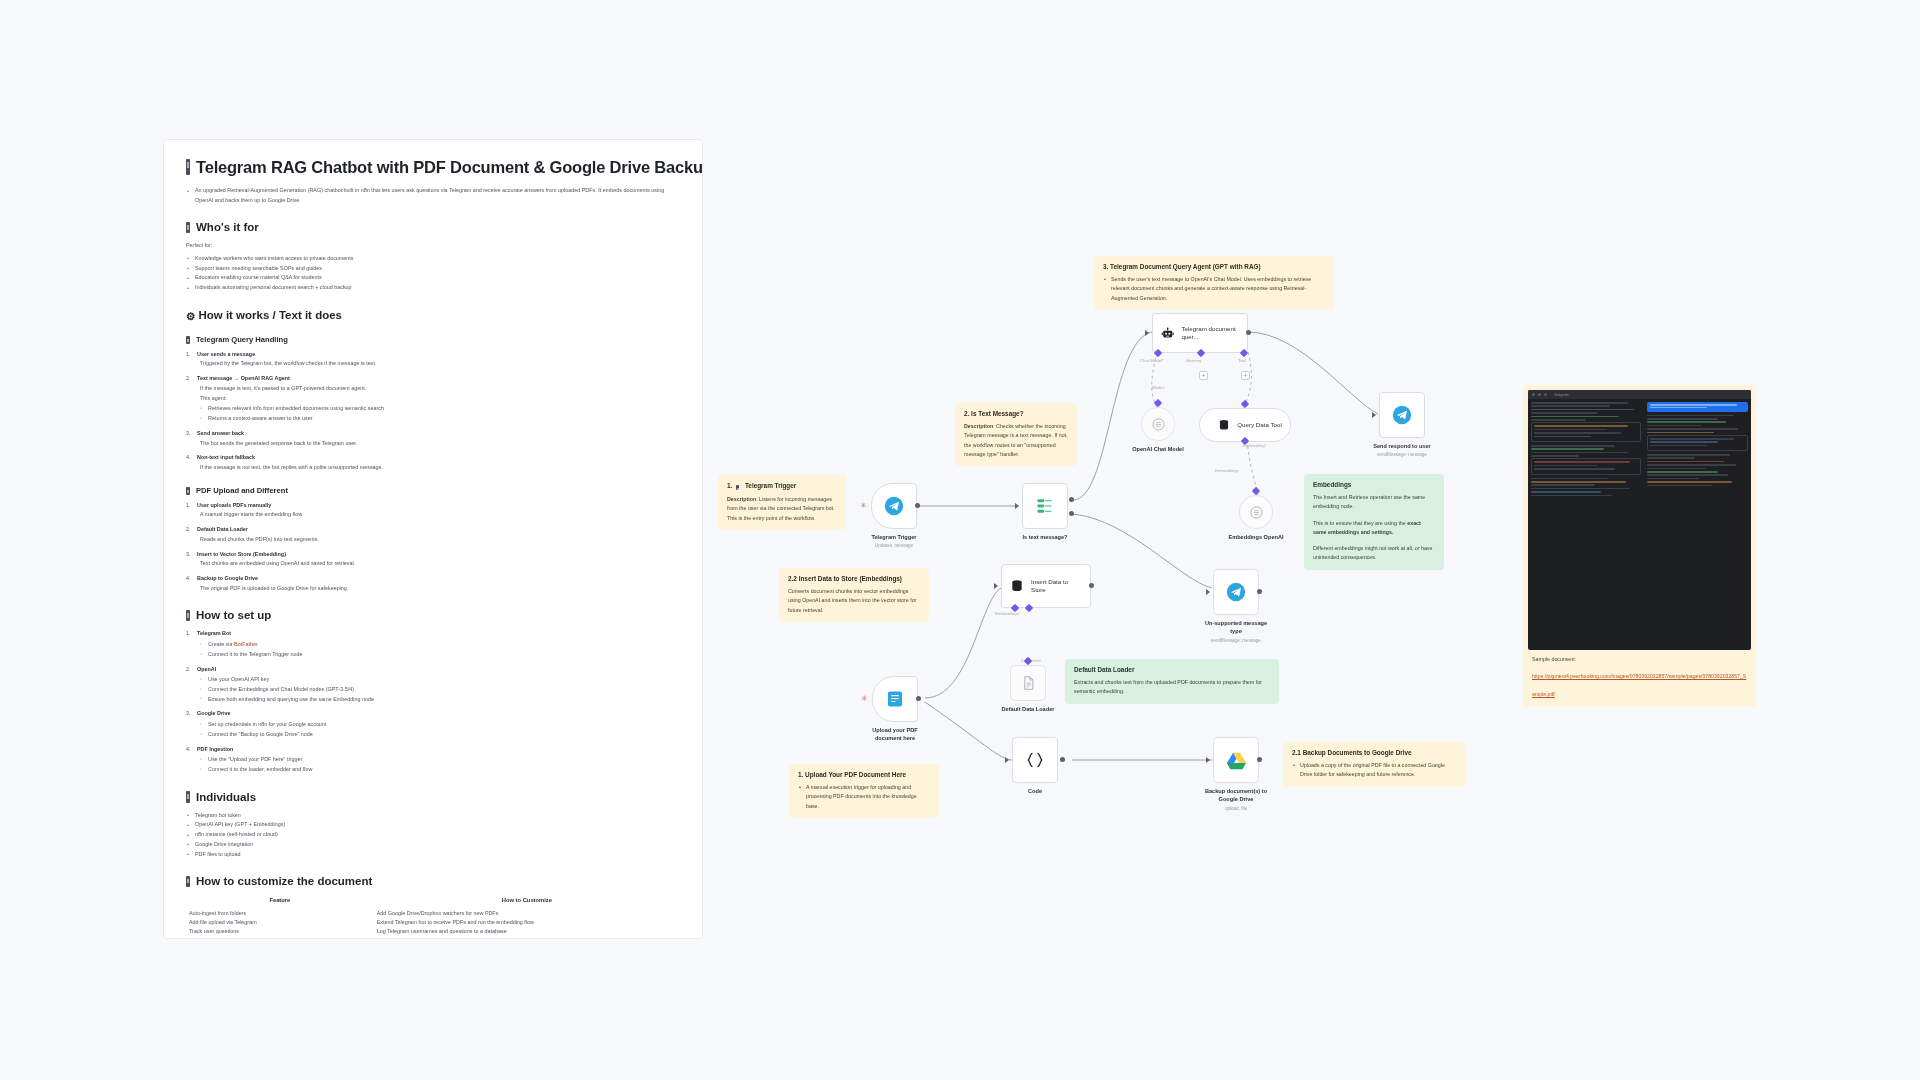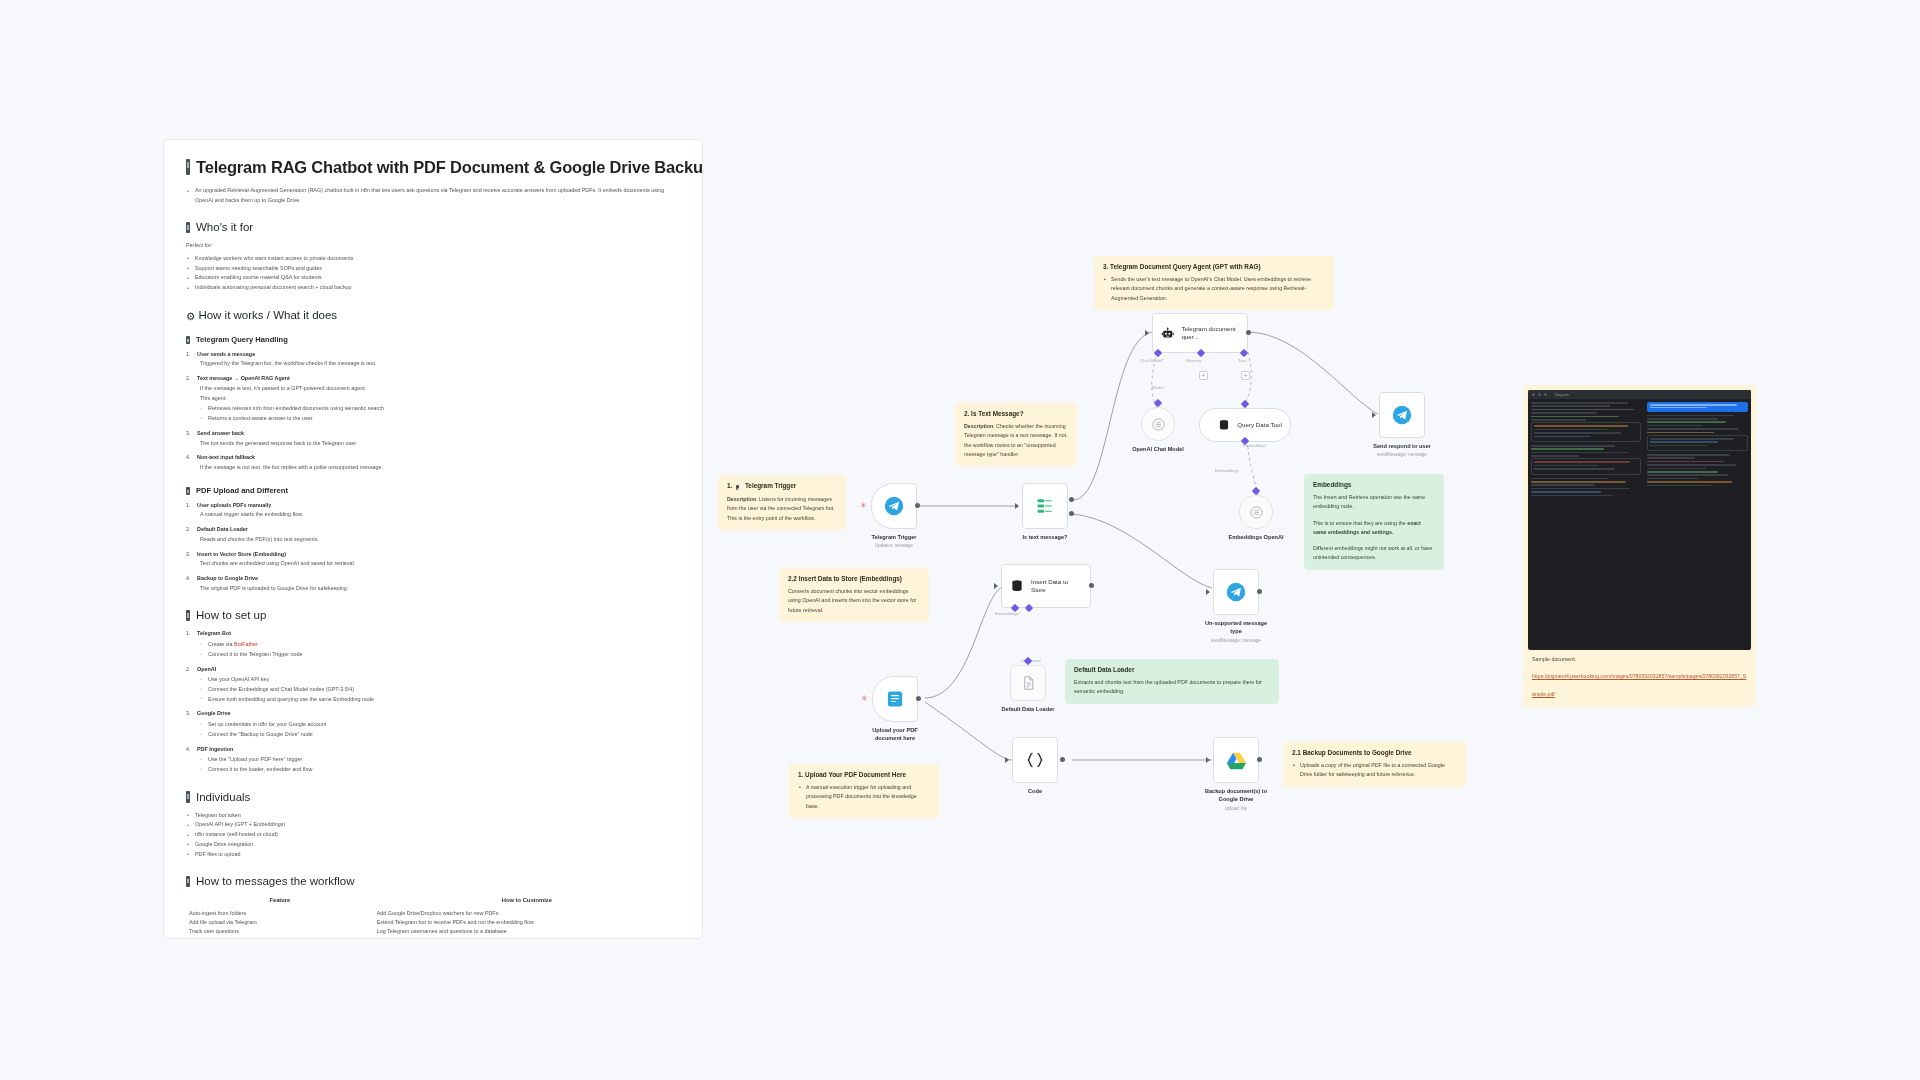--- a/index.html
+++ b/index.html
@@ -34,21 +34,21 @@
   }
   .bar-mark::after{
     content:""; position:absolute; left:1px; top:3px; width:2px; height:40%;
     background:#fff; opacity:.55;
   }
   .doc-h1 {
     font-size: 16.5px; font-weight: bold; color: #1f2328;
     letter-spacing: -0.2px; margin-bottom: 9px; white-space: nowrap;
   }
   .doc-h2 {
-    font-size: 11.5px; font-weight: normal; color: #1f2328;
+    font-size: 11.5px; font-weight: bold; color: #1f2328;
     margin: 16px 0 8px 0;
   }
   .doc-h3 {
     font-size: 7.6px; font-weight: bold; color: #1f2328;
     margin: 13px 0 6px 0;
   }
   .doc-p { font-size: 5.4px; line-height: 1.75; color: #50555d; margin: 3px 0; }
   .doc-ul { list-style: none; margin: 3px 0; }
   .doc-ul li {
     font-size: 5.4px; line-height: 1.8; color: #50555d;
@@ -213,21 +213,21 @@
     </div>
     <div class="doc-p">Perfect for:</div>
     <ul class="doc-ul">
       <li>Knowledge workers who want instant access to private documents</li>
       <li>Support teams needing searchable SOPs and guides</li>
       <li>Educators enabling course material Q&amp;A for students</li>
       <li>Individuals automating personal document search + cloud backup</li>
     </ul>
 
     <div class="doc-h2">
-      <span class="gear-ico">⚙</span><span>How it works / What it does</span>
+      <span class="gear-ico">⚙</span><span>How it works / Text it does</span>
     </div>
 
     <div class="doc-h3">
       <span class="bar-mark"></span><span>Telegram Query Handling</span>
     </div>
     <ol class="doc-ol">
       <li>
         <span class="oli-title">User sends a message</span>
         <span class="oli-sub">Triggered by the Telegram bot, the workflow checks if the message is text.</span>
       </li>
@@ -311,21 +311,21 @@
     </div>
     <ul class="doc-ul">
       <li>Telegram bot token</li>
       <li>OpenAI API key (GPT + Embeddings)</li>
       <li>n8n instance (self-hosted or cloud)</li>
       <li>Google Drive integration</li>
       <li>PDF files to upload</li>
     </ul>
 
     <div class="doc-h2">
-      <span class="bar-mark"></span><span>How to messages the workflow</span>
+      <span class="bar-mark"></span><span>How to customize the document</span>
     </div>
     <table class="cust-table">
       <thead>
         <tr>
           <th class="c1">Feature</th>
           <th>How to Customize</th>
         </tr>
       </thead>
       <tbody>
         <tr>

